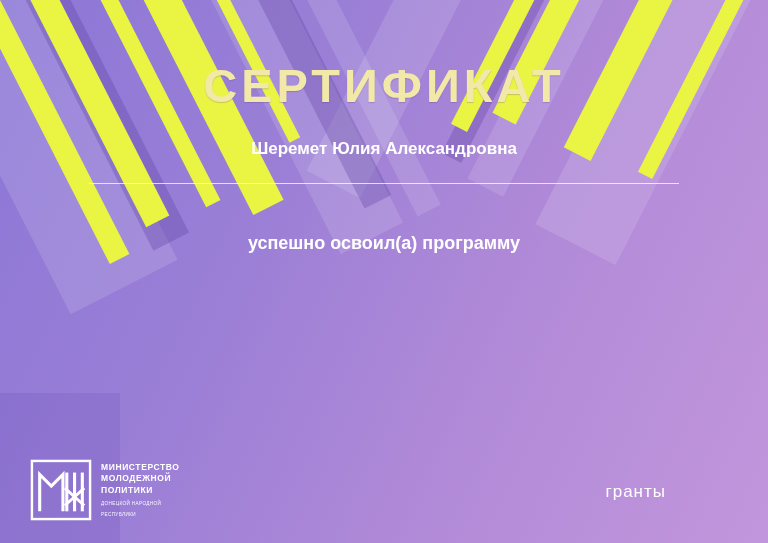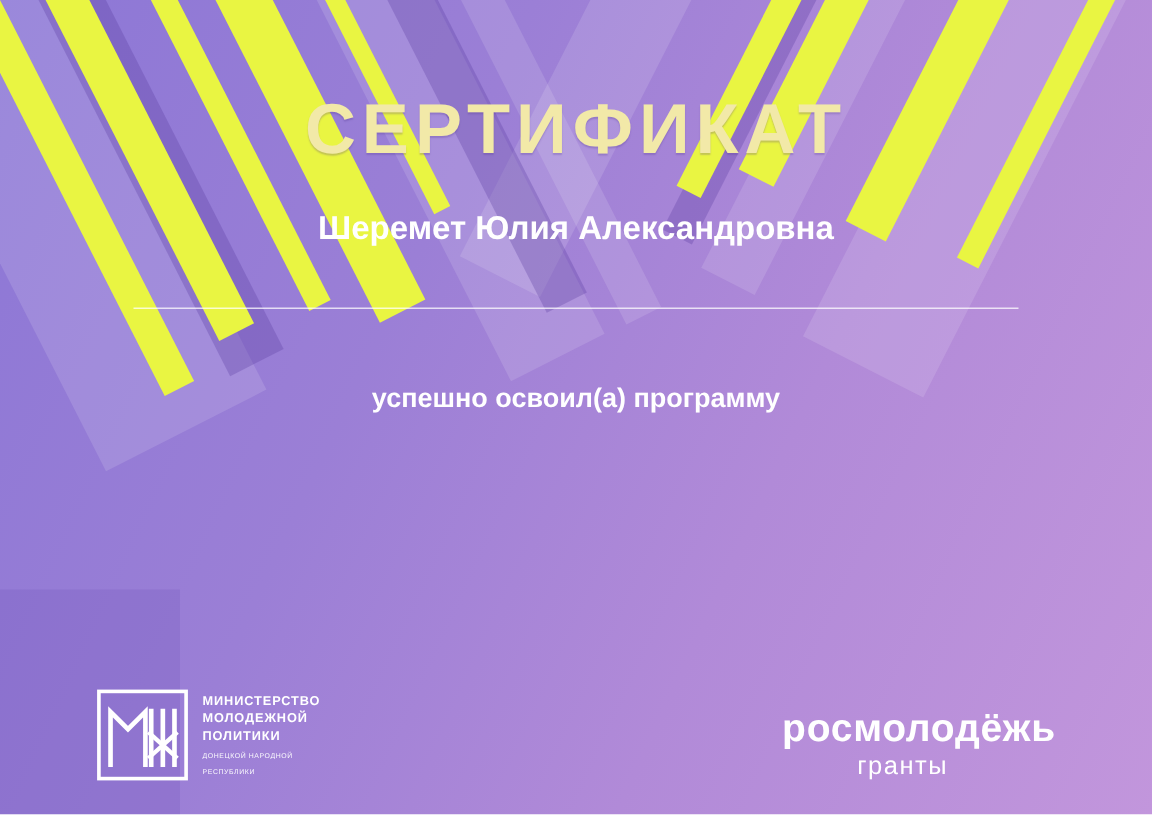--- a/index.html
+++ b/index.html
@@ -87,24 +87,24 @@
     margin: 0 0 26px 0;
     text-shadow: 0 1px 1px rgba(80,50,140,0.25);
   }
   .cert-subtitle {
     font-size: 23px;
     color: #ffffff;
     margin: 0 0 40px 0;
     font-weight: normal;
   }
   .recipient {
-    font-size: 22px;
-    font-weight: bold;
-    color: #ffffff;
-    margin: 0 0 40px 0;
+    font-size: 17px;
+    font-weight: bold;
+    color: #ffffff;
+    margin: 0 0 24px 0;
   }
   .divider {
     width: 590px;
     height: 1px;
     background: rgba(255,255,255,0.75);
     margin: 0 auto 46px auto;
   }
   .program-line {
     font-size: 18px;
     font-weight: bold;
@@ -113,23 +113,23 @@
     margin: 12px;
   }
 
   
   .footer {
     position: absolute;
     left: 0; right: 0;
     bottom: 22px;
     z-index: 6;
     display: flex;
-    align-items: flex-end;
+    align-items: center;
     justify-content: space-between;
-    padding: 0 64px;
+    padding: 0 30px;
     box-sizing: border-box;
   }
   .ministry-logo {
     display: flex;
     align-items: center;
     gap: 9px;
   }
   .ministry-mark {
     width: 62px;
     height: 62px;
@@ -232,18 +232,17 @@
         <div class="l1">МИНИСТЕРСТВО</div>
         <div class="l1">МОЛОДЕЖНОЙ</div>
         <div class="l1">ПОЛИТИКИ</div>
         <div class="l2">ДОНЕЦКОЙ НАРОДНОЙ</div>
         <div class="l2">РЕСПУБЛИКИ</div>
       </div>
     </div>
 
 
     <div class="rosmol">
-      <div class="main">росмолодёжь</div>
       <div class="sub">гранты</div>
     </div>
 
   </div>
 </div>
 
 </body></html>

